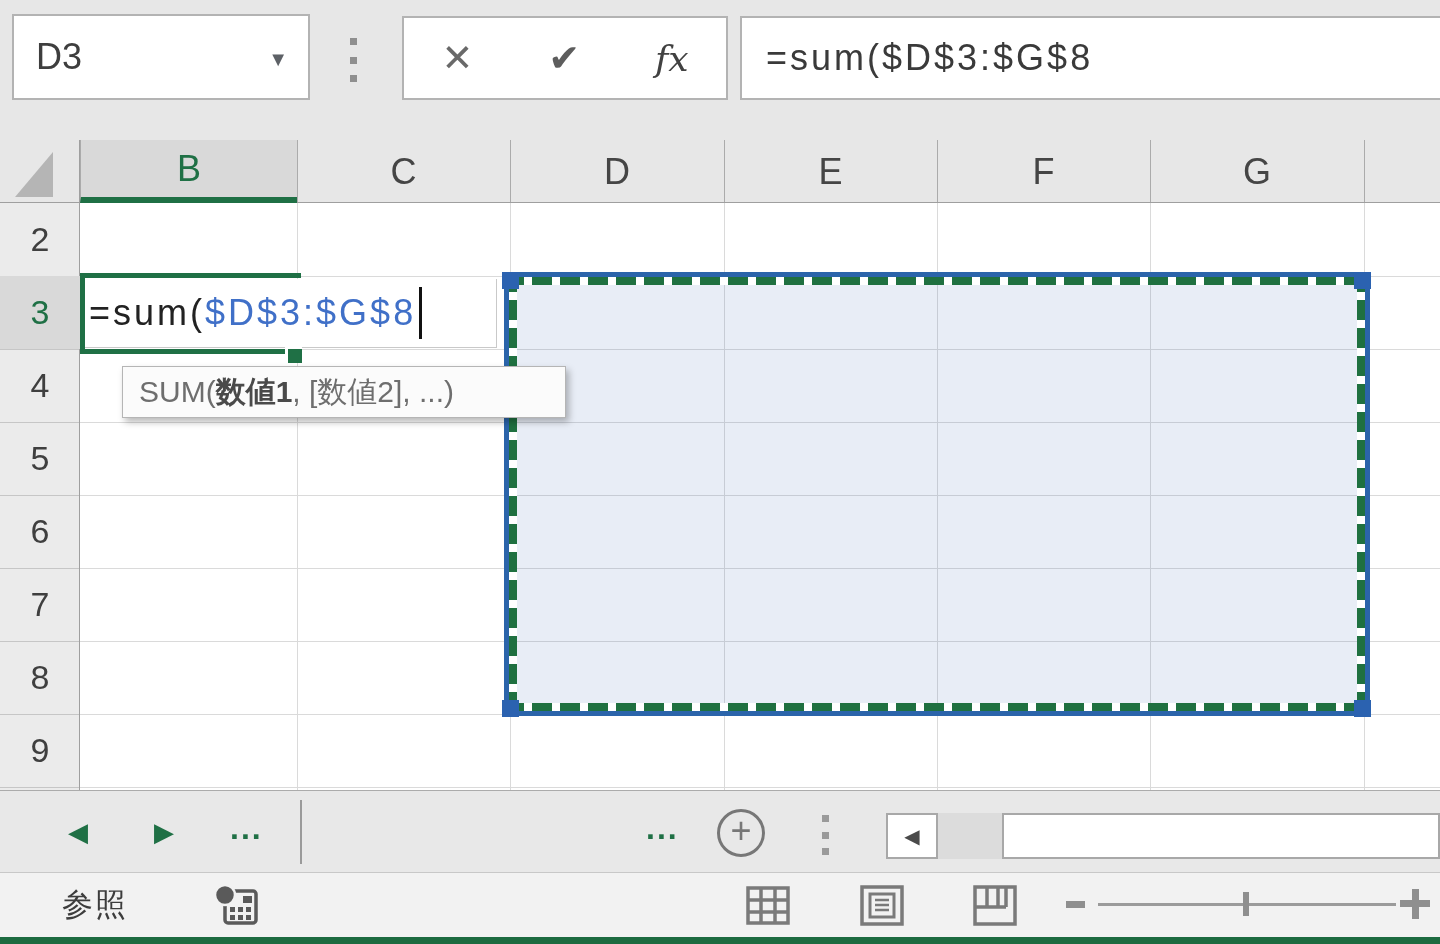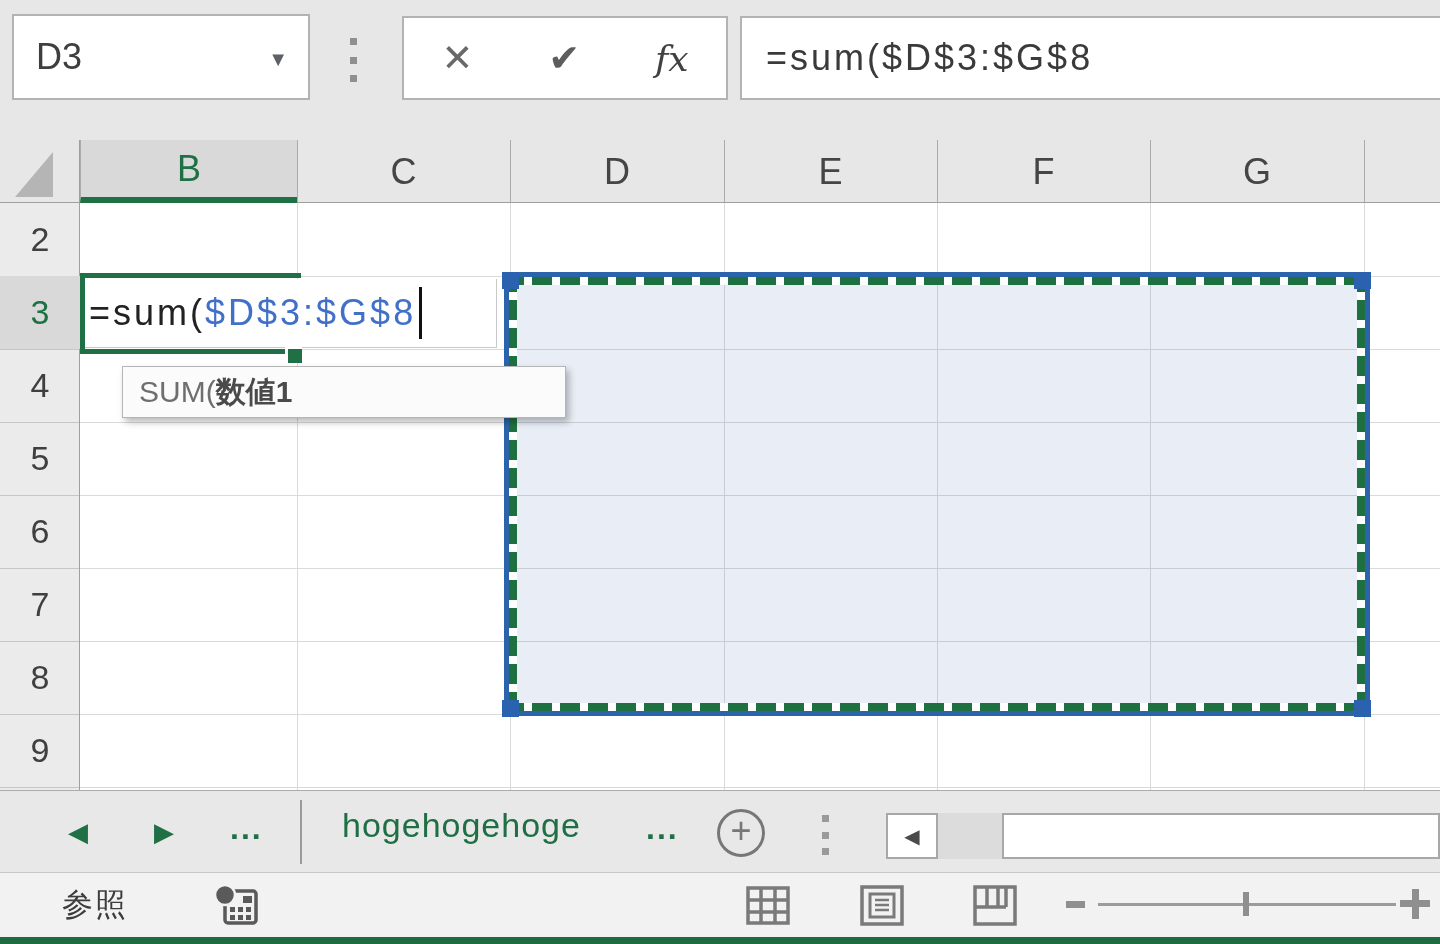--- a/index.html
+++ b/index.html
@@ -195,28 +195,28 @@
     <span class="f-prefix">=sum(</span>
       <span class="f-ref">$D$3:$G$8</span>
       <span class="caret"></span>
   </div>
   <div class="abs b3-border"></div>
   <div class="abs fill-handle"></div>
 
   <div class="abs tooltip">
     <span>SUM(</span>
       <span class="arg1">数値1</span>
+      <span>, [数値2], ...)</span>
   </div>
 
   <div class="abs tabbar"></div>
   <span class="abs nav-arrow na-left">◀</span>
   <span class="abs nav-arrow na-right">▶</span>
   <span class="abs tab-ellipsis te-1">...</span>
   <div class="abs tab-sep"></div>
-  <span class="abs sheet-name">hogehogehoge</span>
   <span class="abs tab-ellipsis te-2">...</span>
   <div class="abs add-sheet">
       <span>+</span>
     </div>
   <div class="abs tab-dots">
       <span></span>
       <span></span>
       <span></span>
     </div>
   <div class="abs scrollbtn">

